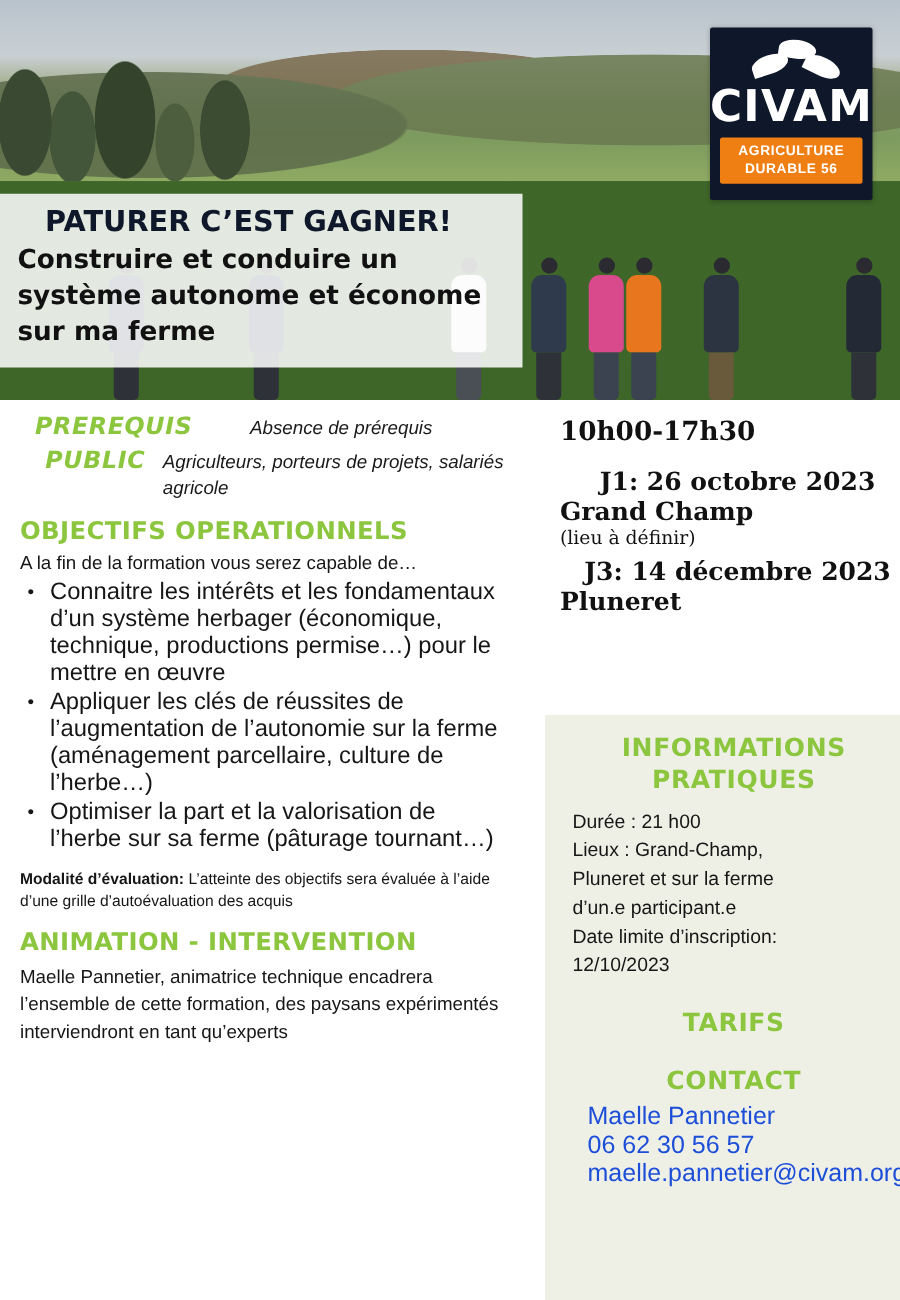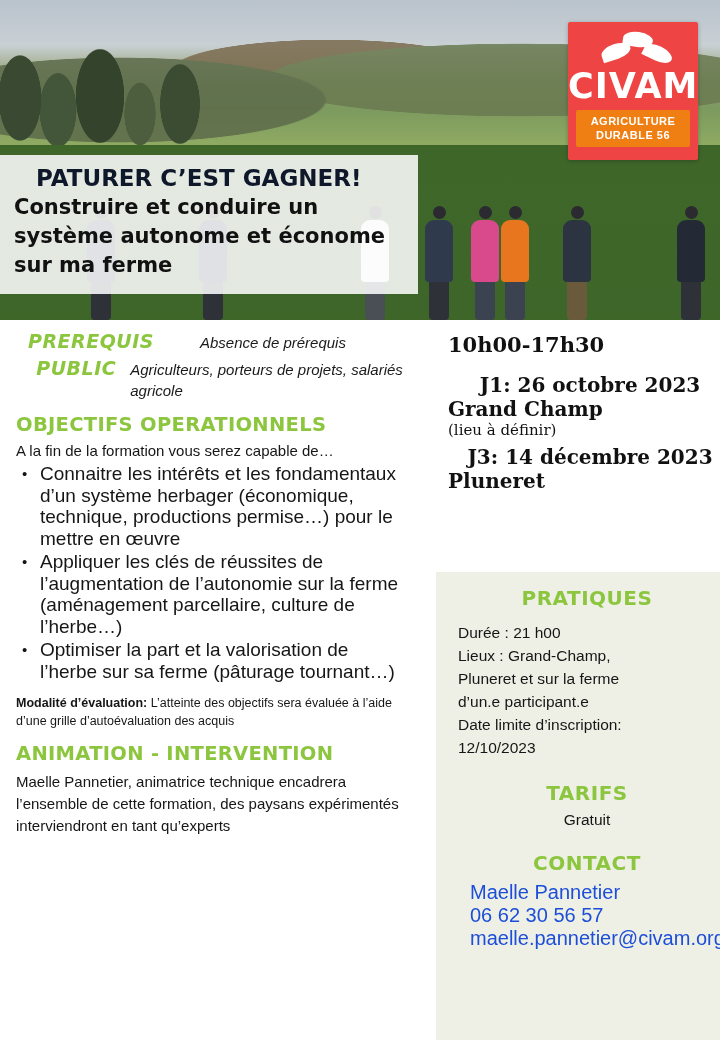--- a/index.html
+++ b/index.html
@@ -83,21 +83,21 @@
     width: 20px; height: 38px; margin: 0 auto;
     background: #2e3238;
     border-radius: 0 0 4px 4px;
   }
 
   
   .logo {
     position: absolute;
     top: 22px; right: 22px;
     width: 130px; height: 138px;
-    background: #ef4444;
+    background: #0f172a;
     border-radius: 2px;
     box-shadow: 0 1px 4px rgba(0,0,0,.25);
   }
   .logo-leaves {
     position: absolute;
     top: 6px; left: 50%;
     transform: translateX(-50%);
     width: 80px; height: 36px;
   }
   .logo-leaf {
@@ -441,32 +441,32 @@
         <div class="place">(lieu à définir)</div>
       </div>
       <div>
         <div class="jline">J3: 14 décembre 2023</div>
         <div class="place big">Pluneret</div>
       </div>
     </div>
 
     <div class="info-panel">
       <div class="info-head">
+        <div>INFORMATIONS</div>
         <div>PRATIQUES</div>
       </div>
 
       <div class="info-line">Durée : 21 h00</div>
       <div class="info-line">Lieux : Grand-Champ,</div>
       <div class="info-line">Pluneret et sur la ferme</div>
       <div class="info-line">d’un.e participant.e</div>
       <div class="info-line">Date limite d’inscription:</div>
       <div class="info-line">12/10/2023</div>
 
       <div class="sub-head">TARIFS</div>
-      <div class="center-line">Gratuit</div>
 
       <div class="sub-head">CONTACT</div>
       <div class="contact-line">Maelle Pannetier</div>
       <div class="contact-line">06 62 30 56 57</div>
       <div class="contact-line">maelle.pannetier@civam.org</div>
     </div>
   </div>
 </div>
 
 </body></html>

